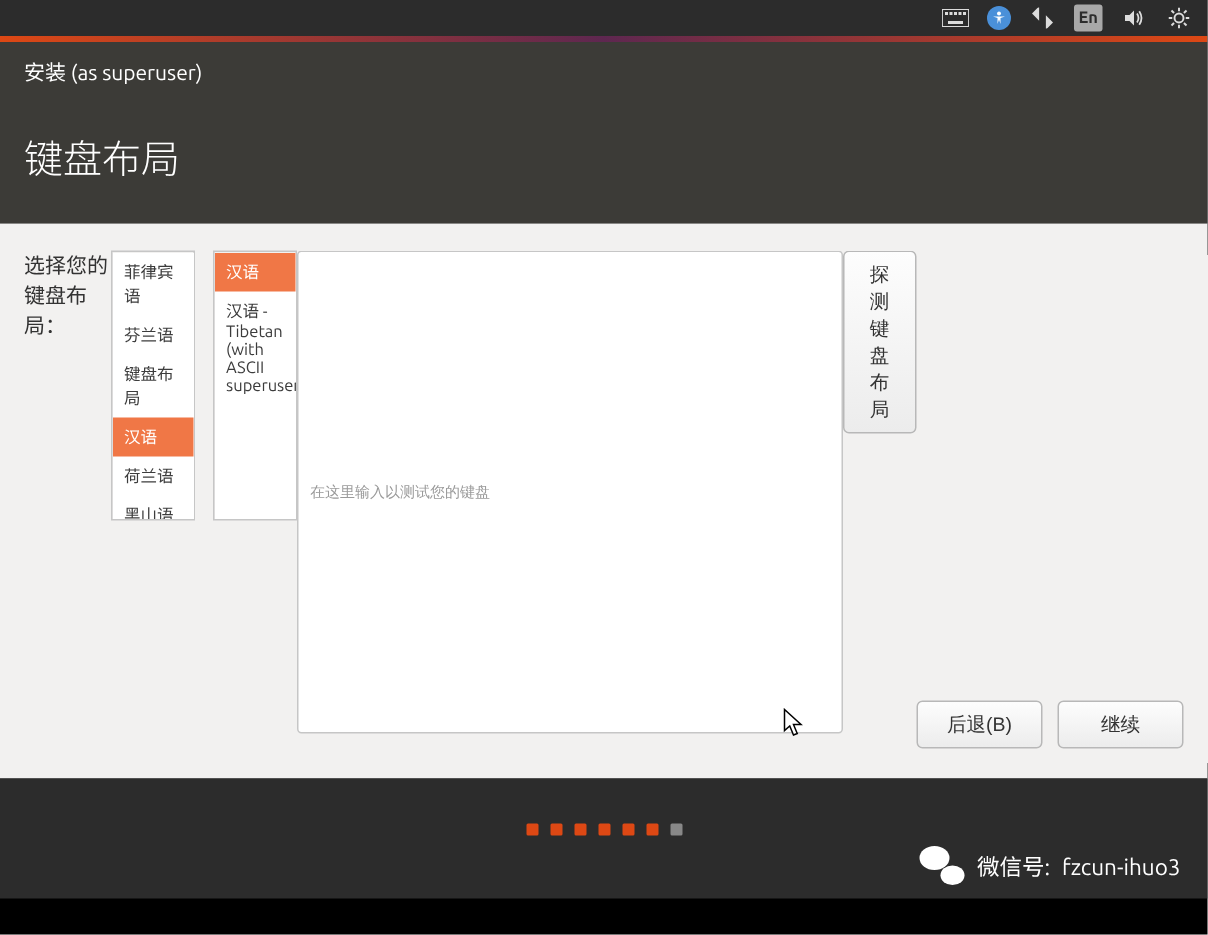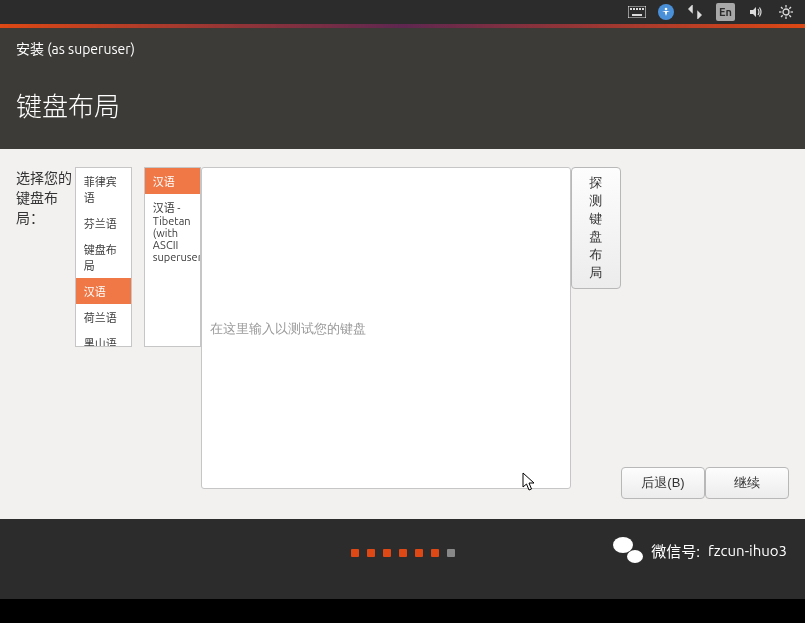--- a/index.html
+++ b/index.html
@@ -100,39 +100,40 @@
   }
   .listbox .item.selected {
     background: #f07746;
     color: #fff;
   }
   .test-input {
     width: 100%;
     padding: 7px 8px;
     border: 1px solid #c6c6c6;
     border-radius: 3px;
-    font-size: 13px;
+    font-size: 10px;
     color: #8a8a8a;
     margin-bottom: 10px;
     background: #fff;
   }
   .test-input::placeholder { color: #9a9a9a; }
   .detect-row { }
   button.ubuntu {
     background: linear-gradient(#fdfdfd, #ececec);
     border: 1px solid #b8b8b8;
     border-radius: 4px;
     padding: 6px 14px;
     font-size: 13px;
     color: #333;
     cursor: pointer;
   }
   .nav-buttons {
     display: flex;
     justify-content: flex-end;
+    gap: 10px;
     margin-top: auto;
     padding-top: 20px;
     align-items: flex-end;
   }
   .nav-buttons button { min-width: 84px; }
   .footer {
     background: #2c2c2c;
     height: 80px;
     position: relative;
     display: flex;
@@ -149,21 +150,21 @@
   }
   .dot {
     width: 8px; height: 8px;
     border-radius: 1px;
     background: #dd4814;
   }
   .dot.off { background: #888; }
   .watermark {
     position: absolute;
     right: 18px;
-    bottom: 36px;
+    bottom: 9px;
     color: #fff;
     display: flex;
     align-items: center;
     gap: 8px;
     font-size: 15px;
   }
   .wechat-icon {
     width: 30px; height: 26px;
     position: relative;
   }

